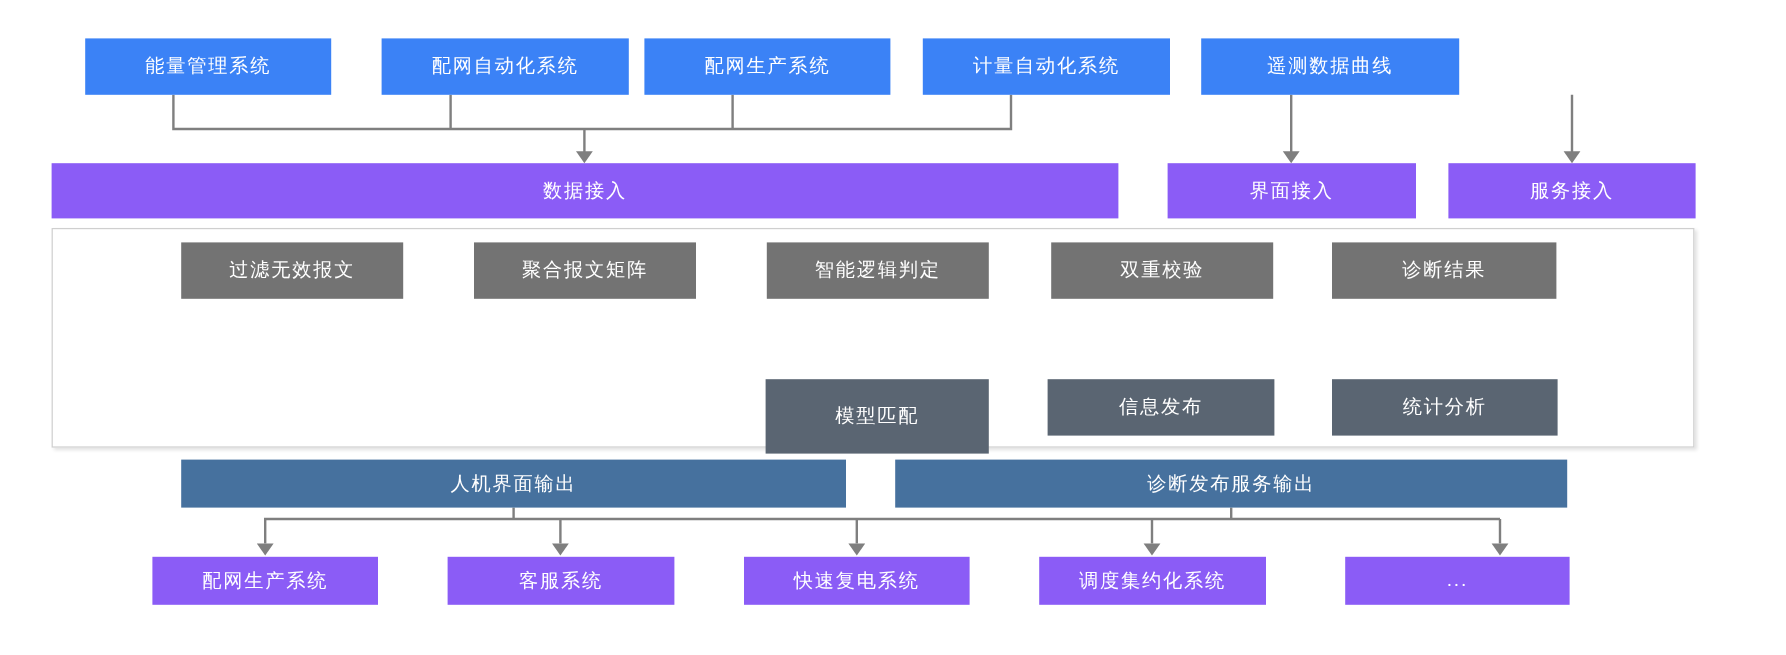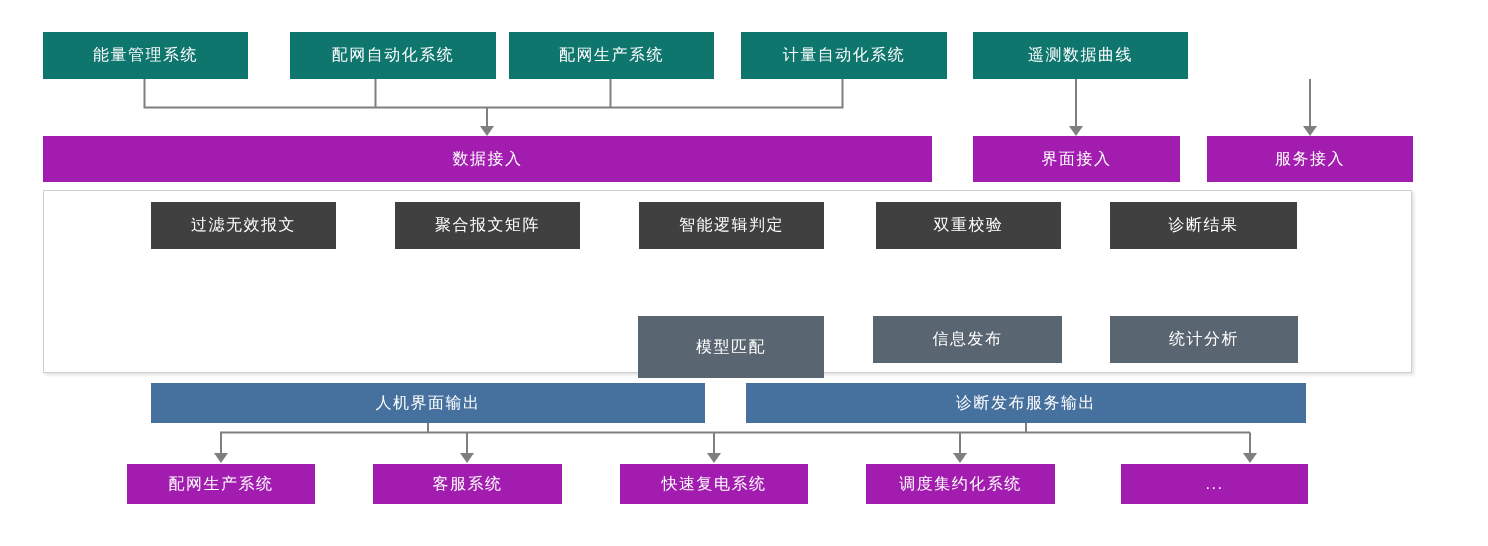--- a/index.html
+++ b/index.html
@@ -15,23 +15,23 @@
     position: absolute;
     display: flex;
     align-items: center;
     justify-content: center;
     color: #ffffff;
     font-size: 16px;
     letter-spacing: 1.5px;
     white-space: nowrap;
     box-sizing: border-box;
   }
-  .box-source  { background: #0f766e; }  
-  .box-access  { background: #a21caf; text-align: right; }  
-  .box-step    { background: #404040; }  
+  .box-source  { background: #3b82f6; margin-left: 28px; }  
+  .box-access  { background: #8b5cf6; text-align: right; }  
+  .box-step    { background: #737373; }  
   .box-output  { background: #5A6572; }  
   .box-header  { background: #46719E; }  
   .panel {
     position: absolute;
     left: 43px; top: 190px;
     width: 1369px; height: 183px;
     background: #ffffff;
     border: 1px solid #cfcfcf;
     box-shadow: 2px 2px 3px rgba(0,0,0,0.12);
     box-sizing: border-box;

